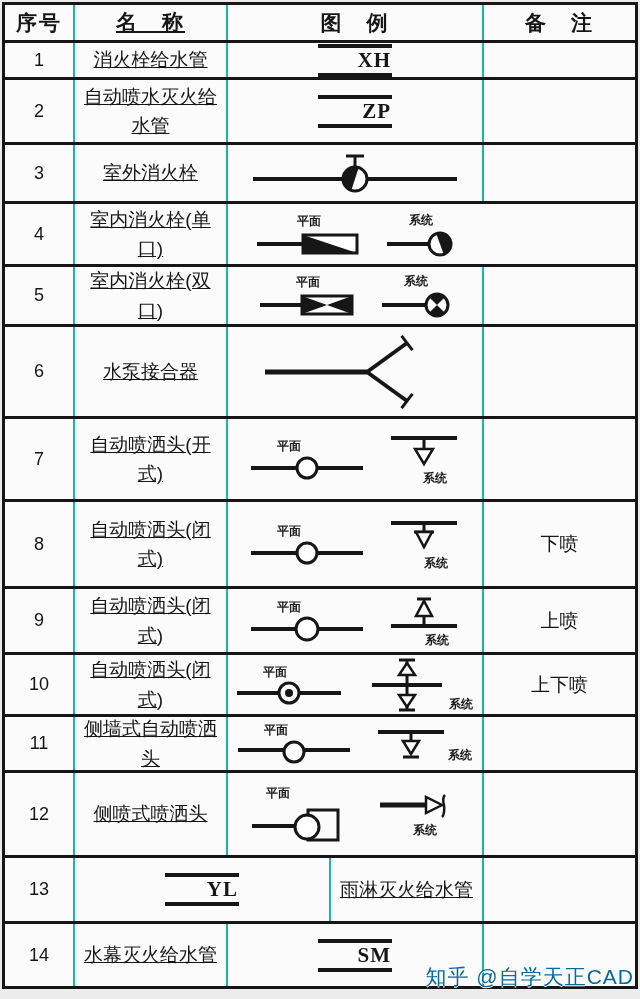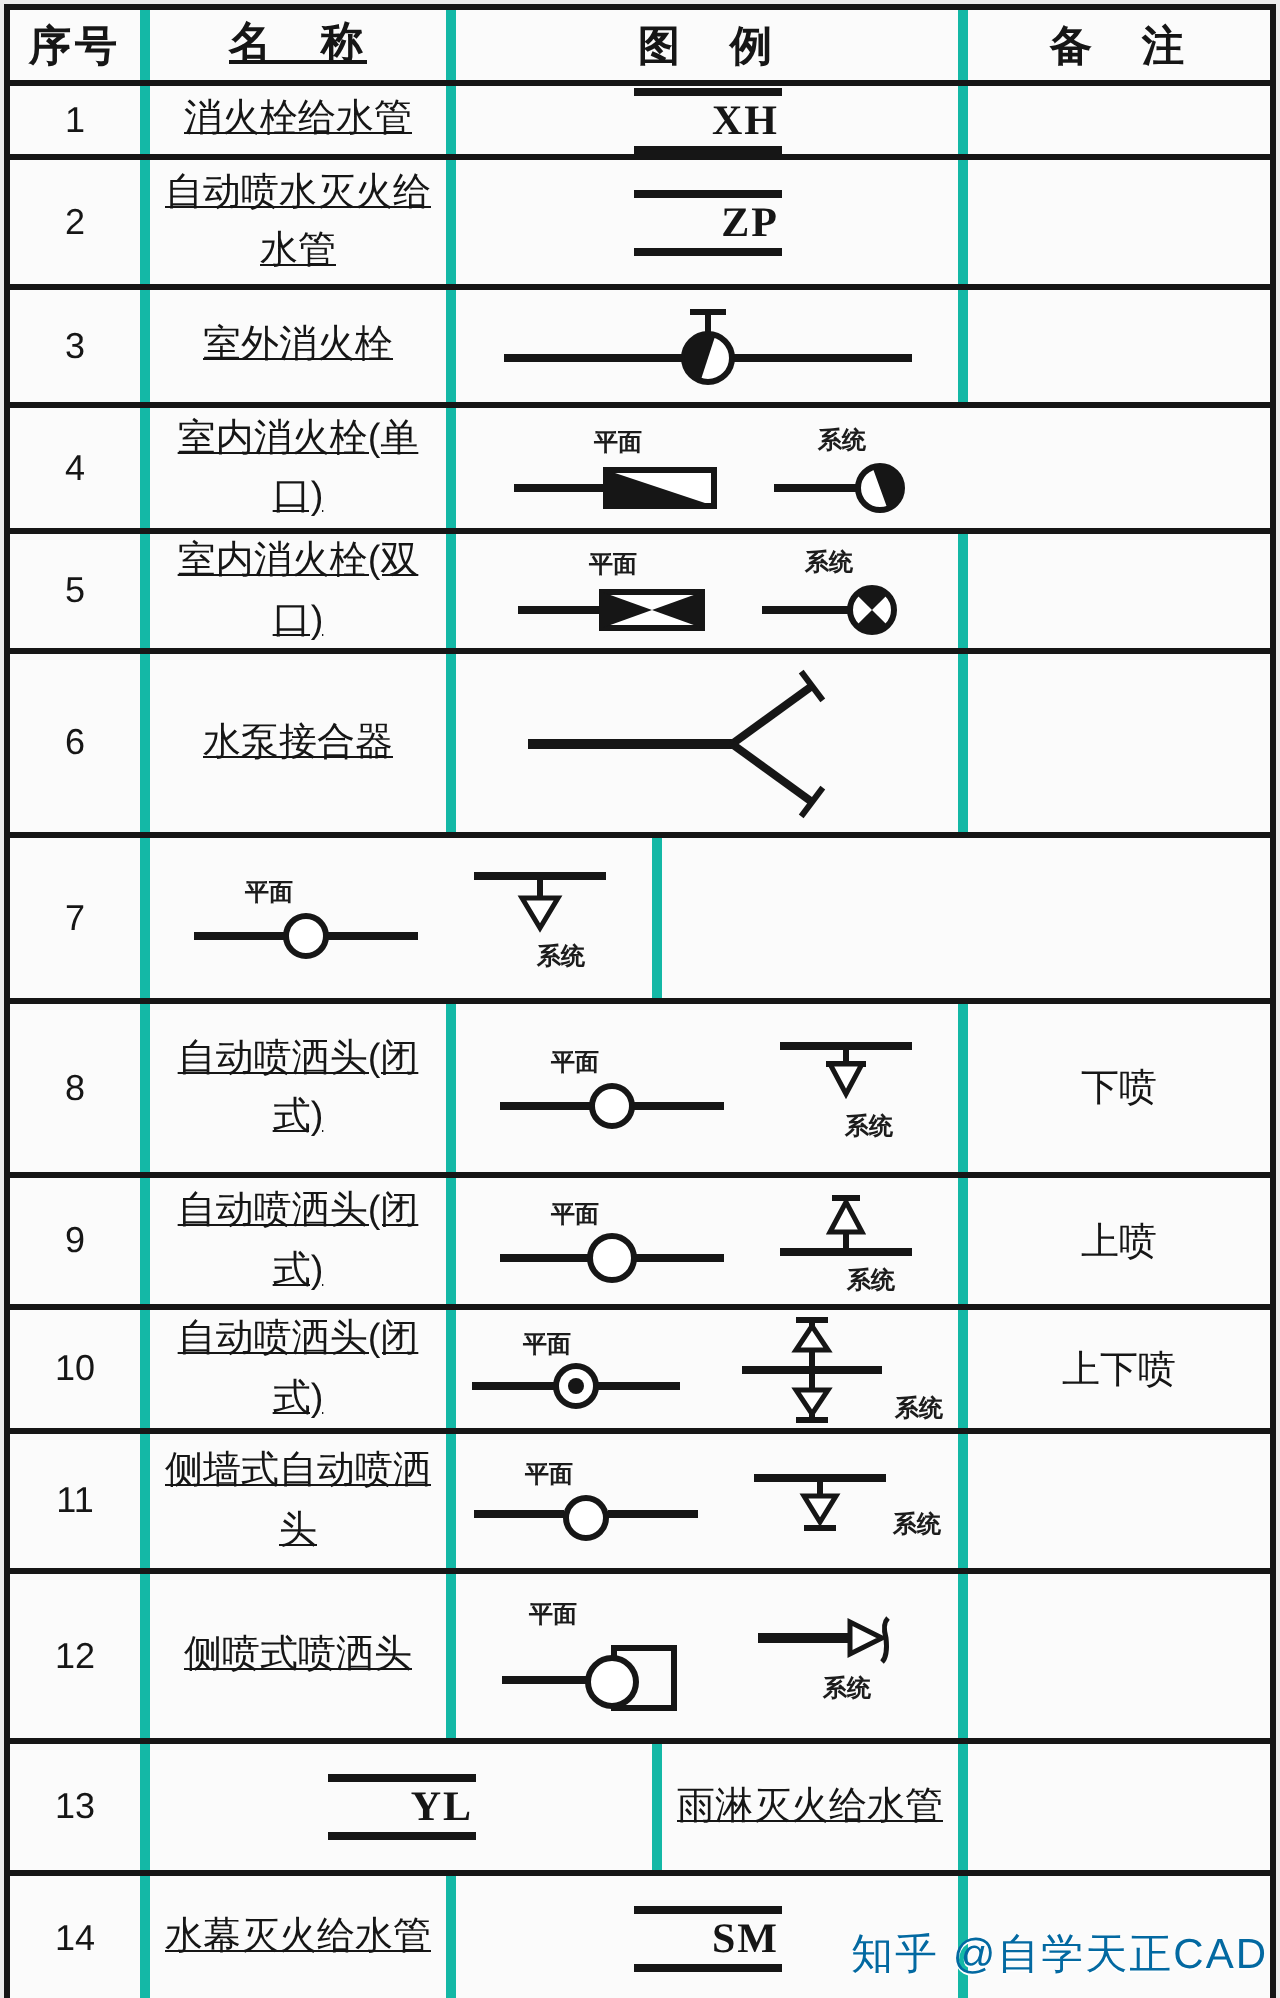--- a/index.html
+++ b/index.html
@@ -1,20 +1,20 @@
 <!DOCTYPE html>
 <html><head>
 <meta charset="utf-8">
 <style>
   html,body{margin:0;padding:0;background:#e7e7e7;font-family:"Liberation Sans",sans-serif;color:#161616;}
   .wrap{position:relative;width:640px;height:999px;background:#ececec;overflow:hidden;}
   .tbl{position:absolute;left:2px;top:2px;width:636px;border:3px solid #161616;background:#fbfbfb;box-sizing:border-box;}
   .row{display:flex;border-bottom:3px solid #161616;box-sizing:border-box;background:#fbfbfb;}
   .row:last-child{border-bottom:none;}
-  .c{border-right:5px solid #14b8a6;box-sizing:border-box;display:flex;align-items:center;justify-content:center;text-align:center;}
+  .c{border-right:2px solid #14b8a6;box-sizing:border-box;display:flex;align-items:center;justify-content:center;text-align:center;}
   .c:last-child{border-right:none;}
   .c1{width:70px;font-size:18px;}
   .c2{width:153px;font-size:19px;line-height:1.55;padding:0 6px;font-weight:500;text-decoration:underline;}
   .c3{width:256px;flex-direction:column;}
   .c4{flex:1;font-size:19px;font-weight:500;}
   .hdr .c{font-size:21px;font-weight:600;letter-spacing:2px;}
   .pipe{display:flex;align-items:flex-end;flex-direction:column;}
   .pline{width:74px;height:4px;background:#161616;}
   .ptxt{font:bold 21px "Liberation Serif",serif;letter-spacing:1px;padding:0 1px;}
   .legend{display:flex;align-items:center;justify-content:center;gap:26px;}
@@ -142,20 +142,21 @@
         <line x1="112" y1="41" x2="152" y2="70" stroke="#161616" stroke-width="4"></line>
         <line x1="146.6" y1="4.8" x2="157.4" y2="19.2" stroke="#161616" stroke-width="3"></line>
         <line x1="146.6" y1="77.2" x2="157.4" y2="62.8" stroke="#161616" stroke-width="3"></line>
       </svg>
     </div>
     <div class="c c4"></div>
   </div>
 
   <div class="row" style="height:83px">
     <div class="c c1">7</div>
+    <div class="c c2">自动喷洒头(开式)</div>
     <div class="c c3">
       <div class="legend">
         <div class="sub">
           <span class="lbl left">平面</span>
           <svg width="112" height="26" viewBox="0 0 112 26">
             <line x1="0" y1="13" x2="46" y2="13" stroke="#161616" stroke-width="4"></line>
             <circle cx="56" cy="13" r="10" fill="#fff" stroke="#161616" stroke-width="3"></circle>
             <line x1="66" y1="13" x2="112" y2="13" stroke="#161616" stroke-width="4"></line>
           </svg>
         </div>
@@ -249,21 +250,21 @@
             <polygon points="32,38 48,38 40,50" fill="#fff" stroke="#161616" stroke-width="2.5"></polygon>
             <line x1="32" y1="53" x2="48" y2="53" stroke="#161616" stroke-width="3"></line>
           </svg>
           <span class="lbl">系统</span>
         </div>
       </div>
     </div>
     <div class="c c4">上下喷</div>
   </div>
 
-  <div class="row" style="height:70px">
+  <div class="row" style="height:56px">
     <div class="c c1">11</div>
     <div class="c c2">侧墙式自动喷洒头</div>
     <div class="c c3">
       <div class="legend">
         <div class="sub">
           <span class="lbl left">平面</span>
           <svg width="112" height="26" viewBox="0 0 112 26">
             <line x1="0" y1="11" x2="45" y2="11" stroke="#161616" stroke-width="4"></line>
             <circle cx="56" cy="13" r="10" fill="#fff" stroke="#161616" stroke-width="3"></circle>
             <line x1="67" y1="11" x2="112" y2="11" stroke="#161616" stroke-width="4"></line>

